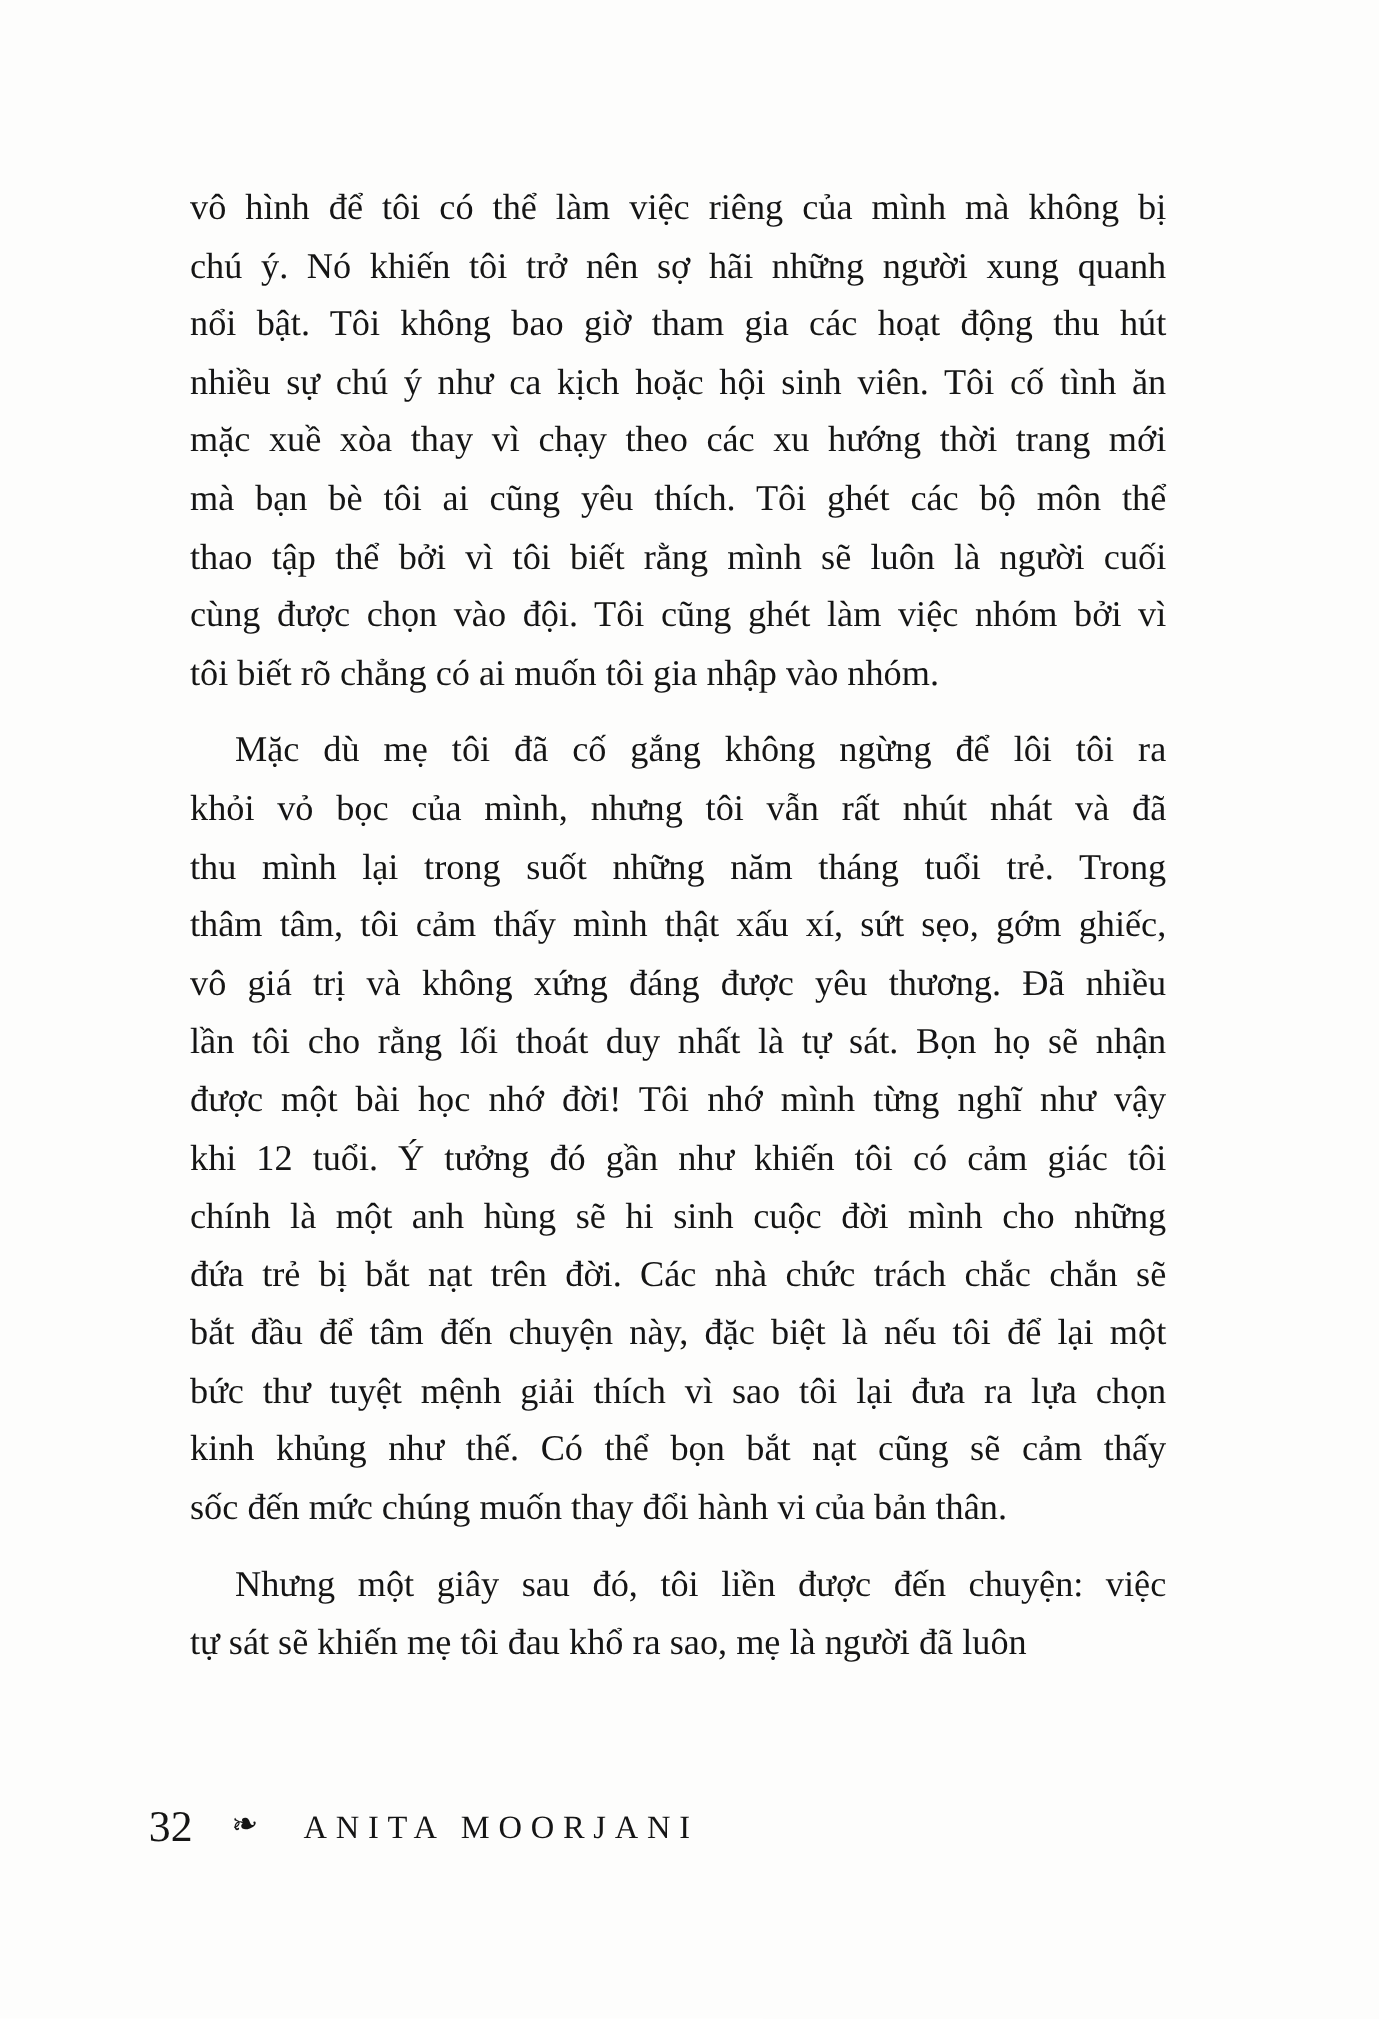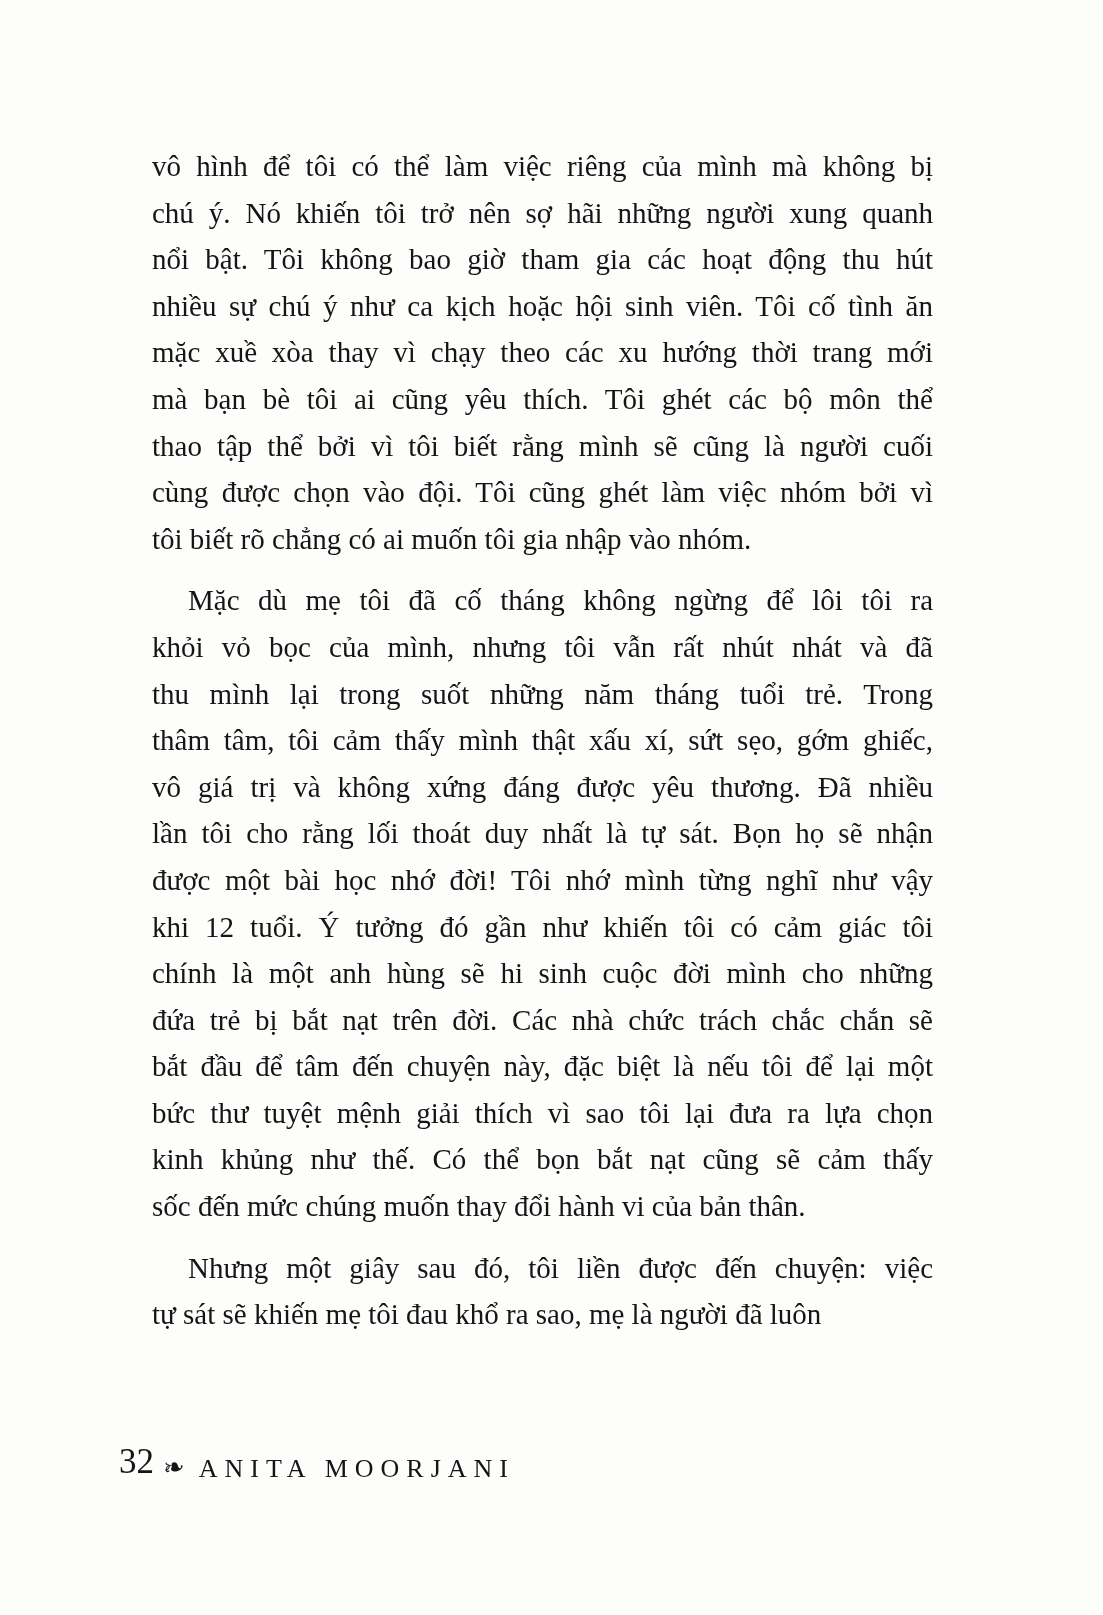--- a/index.html
+++ b/index.html
@@ -40,21 +40,22 @@
     text-align-last: left;
   }
   .line.indent {
     text-indent: 36px;
   }
   .footer {
     position: absolute;
     left: 119px;
     top: 1440px;
     display: flex;
-    align-items: flex-end;
+    align-items: center;
+    gap: 22px;
   }
   .page-number {
     font-size: 35px;
     line-height: 44px;
   }
   .fleuron {
     font-family: "DejaVu Sans", sans-serif;
     font-size: 26px;
     margin-left: 9px;
     position: relative;
@@ -74,26 +75,26 @@
 <div class="page">
 
   <div class="text-block" id="text-block">
       <div class="paragraph">
         <div class="line">vô hình để tôi có thể làm việc riêng của mình mà không bị</div>
         <div class="line">chú ý. Nó khiến tôi trở nên sợ hãi những người xung quanh</div>
         <div class="line">nổi bật. Tôi không bao giờ tham gia các hoạt động thu hút</div>
         <div class="line">nhiều sự chú ý như ca kịch hoặc hội sinh viên. Tôi cố tình ăn</div>
         <div class="line">mặc xuề xòa thay vì chạy theo các xu hướng thời trang mới</div>
         <div class="line">mà bạn bè tôi ai cũng yêu thích. Tôi ghét các bộ môn thể</div>
-        <div class="line">thao tập thể bởi vì tôi biết rằng mình sẽ cũng là người cuối</div>
+        <div class="line">thao tập thể bởi vì tôi biết rằng mình sẽ luôn là người cuối</div>
         <div class="line">cùng được chọn vào đội. Tôi cũng ghét làm việc nhóm bởi vì</div>
         <div class="line last">tôi biết rõ chẳng có ai muốn tôi gia nhập vào nhóm.</div>
       </div>
       <div class="paragraph">
-        <div class="line indent">Mặc dù mẹ tôi đã cố tháng không ngừng để lôi tôi ra</div>
+        <div class="line indent">Mặc dù mẹ tôi đã cố gắng không ngừng để lôi tôi ra</div>
         <div class="line">khỏi vỏ bọc của mình, nhưng tôi vẫn rất nhút nhát và đã</div>
         <div class="line">thu mình lại trong suốt những năm tháng tuổi trẻ. Trong</div>
         <div class="line">thâm tâm, tôi cảm thấy mình thật xấu xí, sứt sẹo, gớm ghiếc,</div>
         <div class="line">vô giá trị và không xứng đáng được yêu thương. Đã nhiều</div>
         <div class="line">lần tôi cho rằng lối thoát duy nhất là tự sát. Bọn họ sẽ nhận</div>
         <div class="line">được một bài học nhớ đời! Tôi nhớ mình từng nghĩ như vậy</div>
         <div class="line">khi 12 tuổi. Ý tưởng đó gần như khiến tôi có cảm giác tôi</div>
         <div class="line">chính là một anh hùng sẽ hi sinh cuộc đời mình cho những</div>
         <div class="line">đứa trẻ bị bắt nạt trên đời. Các nhà chức trách chắc chắn sẽ</div>
         <div class="line">bắt đầu để tâm đến chuyện này, đặc biệt là nếu tôi để lại một</div>

